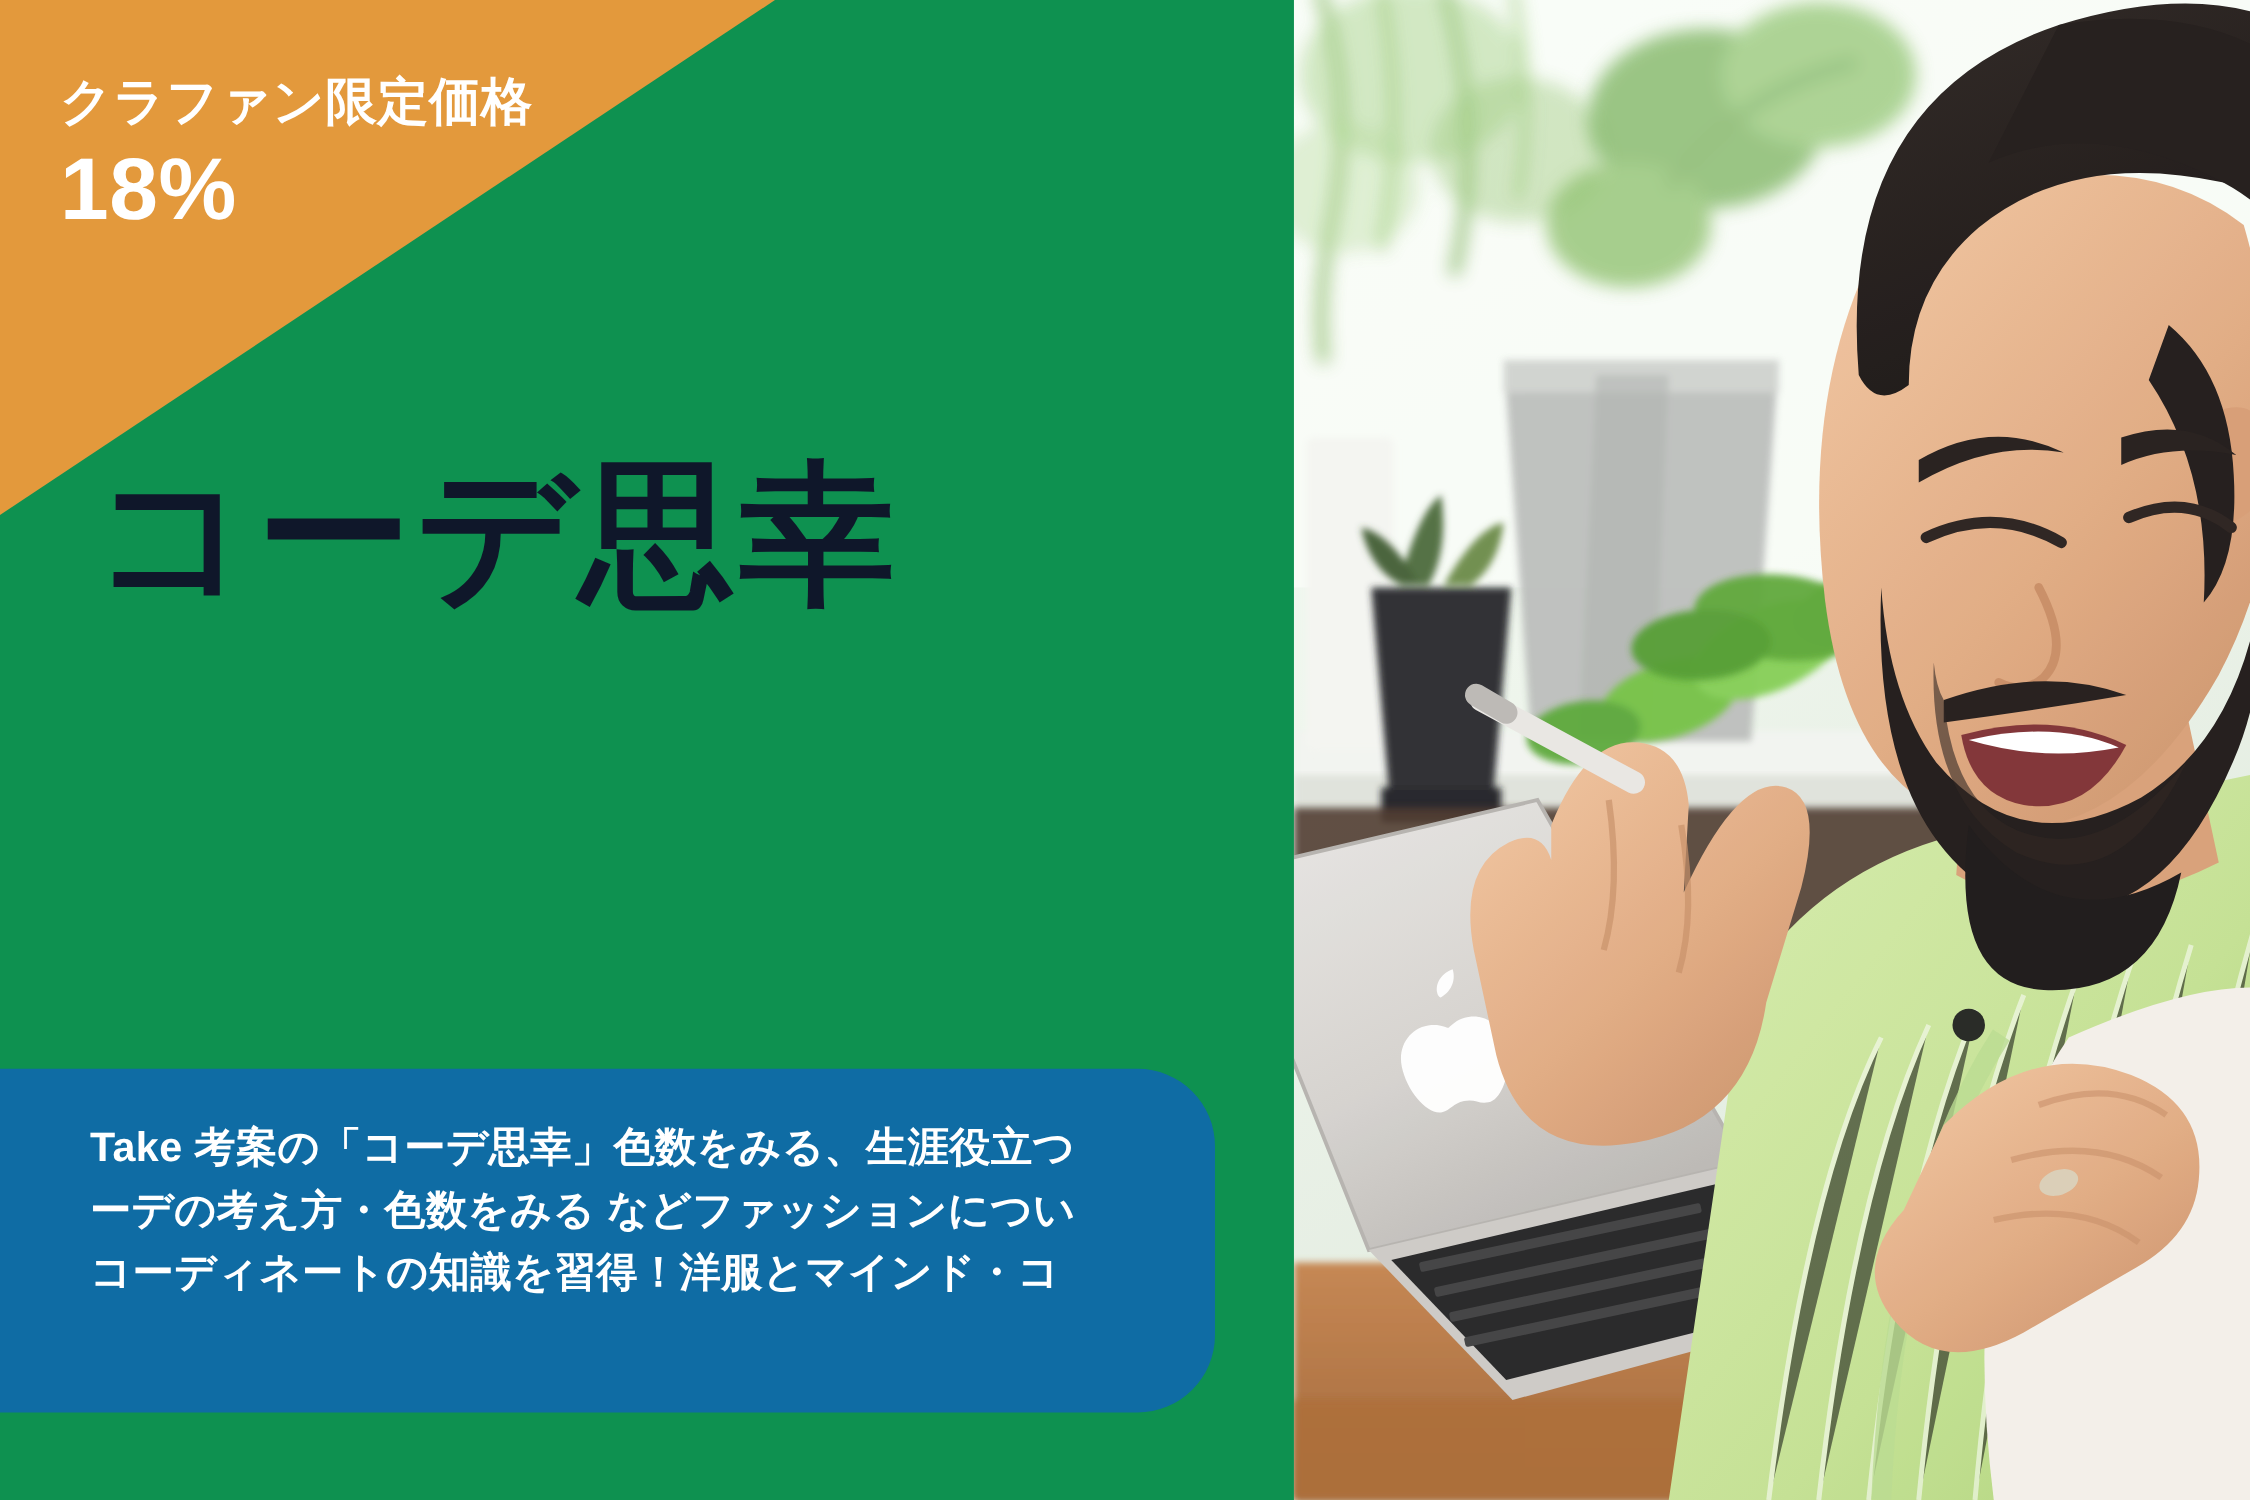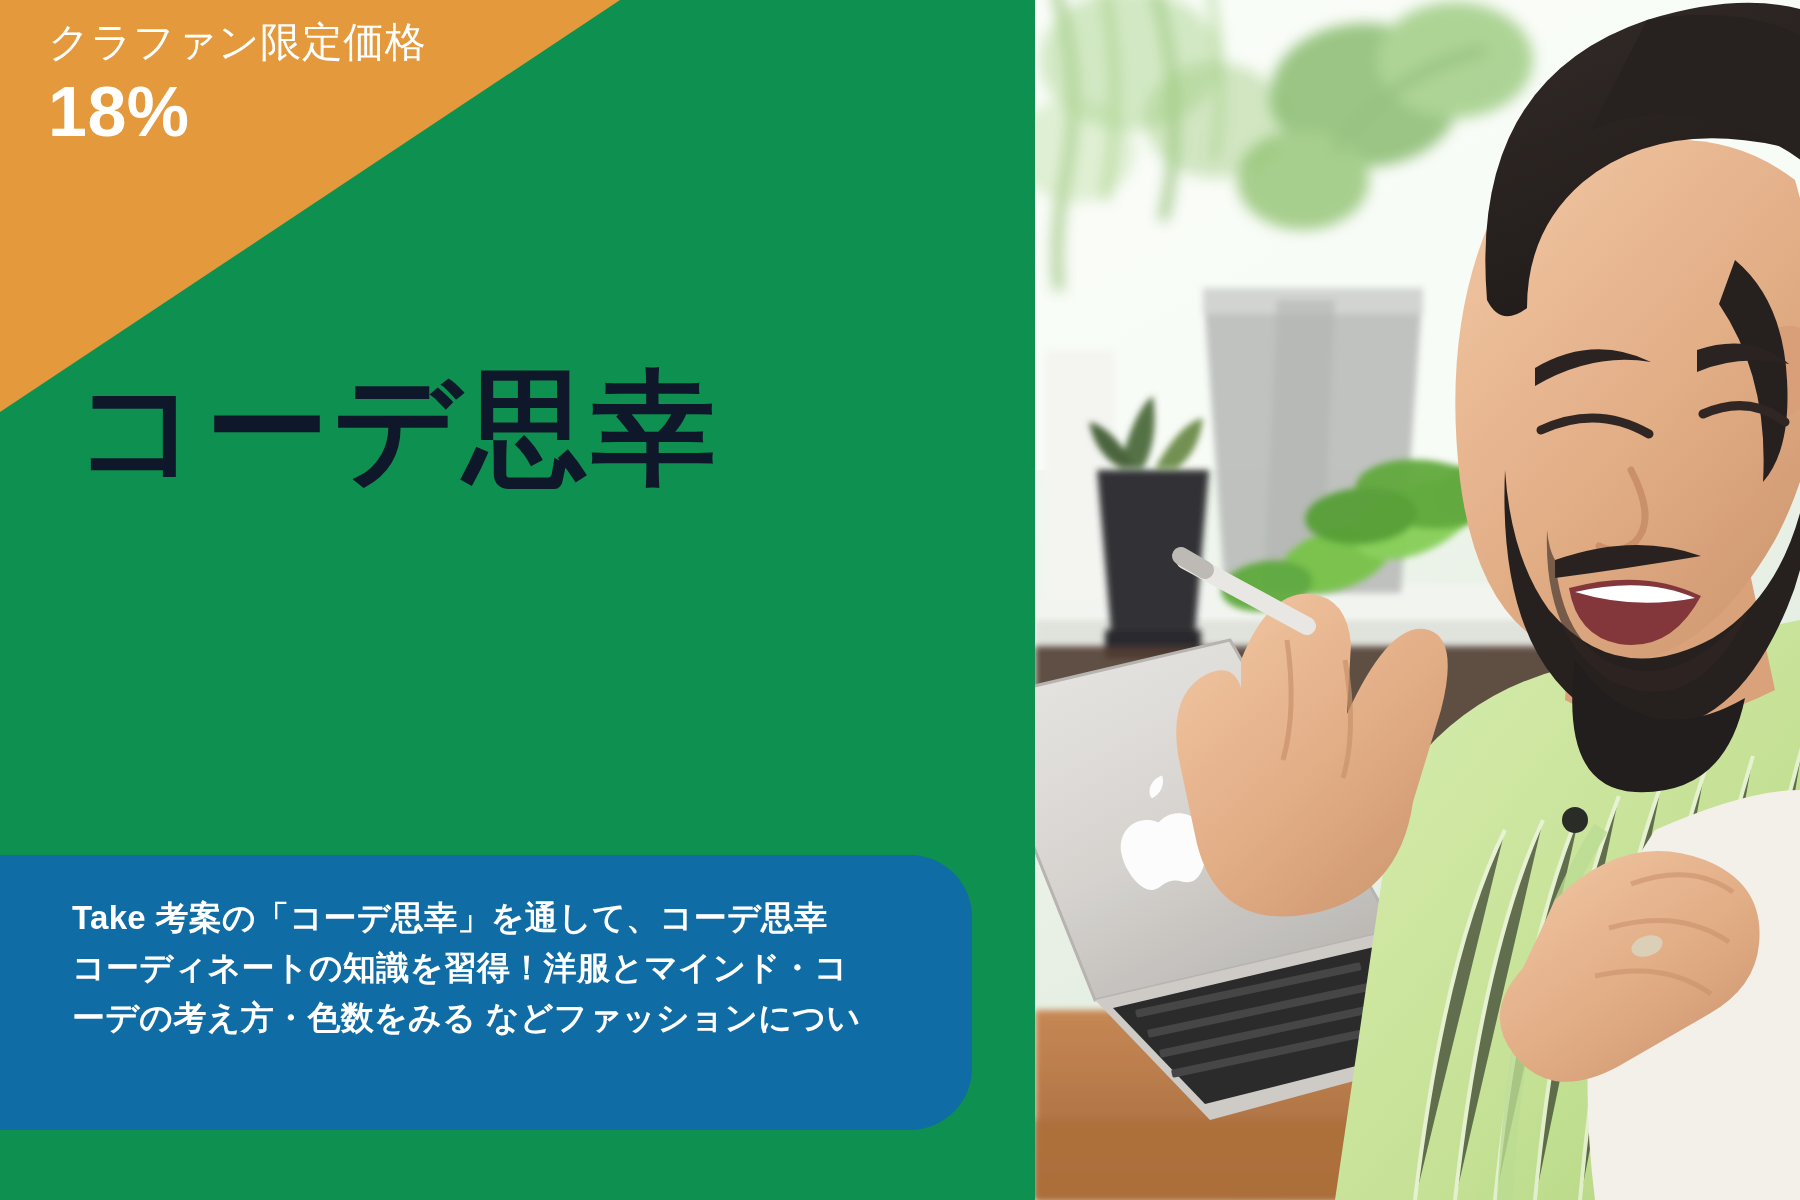--- a/index.html
+++ b/index.html
@@ -41,24 +41,25 @@
     position: absolute;
     left: 48px;
     top: 22px;
     z-index: 4;
     color: #FFFFFF;
     line-height: 1;
     user-select: none;
   }
   .ribbon-kicker {
     font-size: 41px;
-    font-weight: 400;
+    font-weight: 700;
     letter-spacing: 0.5px;
     white-space: nowrap;
     margin-bottom: 14px;
+    margin-top: 39px;
   }
   .ribbon-pct,
   .ribbon-off {
     font-size: 70px;
     font-weight: 700;
     letter-spacing: 0.5px;
     line-height: 1.02;
   }
 
   
@@ -331,18 +332,18 @@
   <div class="ribbon-text">
     <div class="ribbon-kicker">クラファン限定価格</div>
     <div class="ribbon-pct">18%</div>
   </div>
 
   <div class="title-block">
     <span class="title-line">コーデ思幸</span>
   </div>
 
   <div class="desc-card">
-    <span class="desc-line">Take 考案の「コーデ思幸」を通して、コーデ思幸</span>
+    <span class="desc-line">Take 考案の「コーデ思幸」色数をみる、生涯役立つ</span>
+    <span class="desc-line">ーデの考え方・色数をみる などファッションについ</span>
     <span class="desc-line">コーディネートの知識を習得！洋服とマインド・コ</span>
-    <span class="desc-line">ーデの考え方・色数をみる などファッションについ</span>
   </div>
 
 </div>
 
 </body></html>

